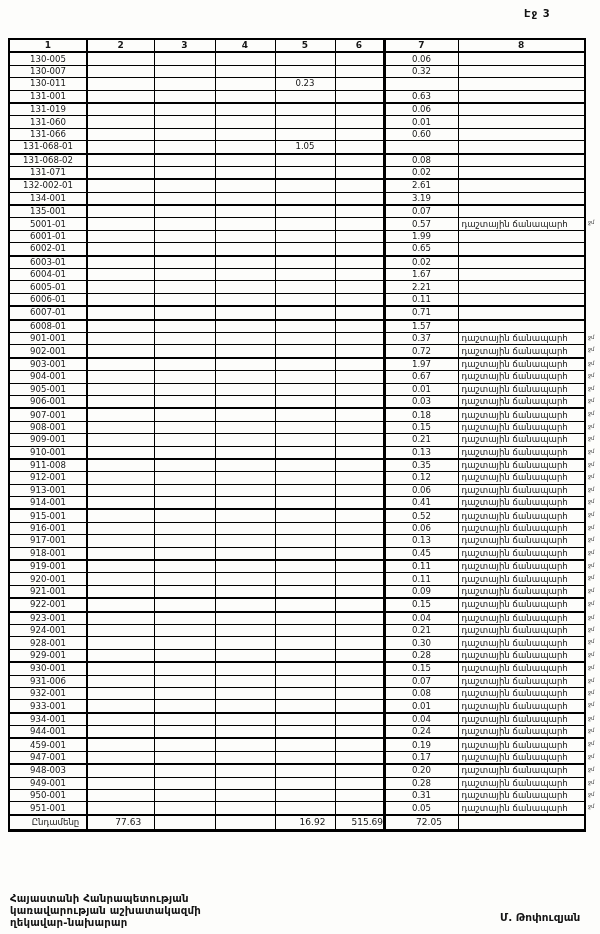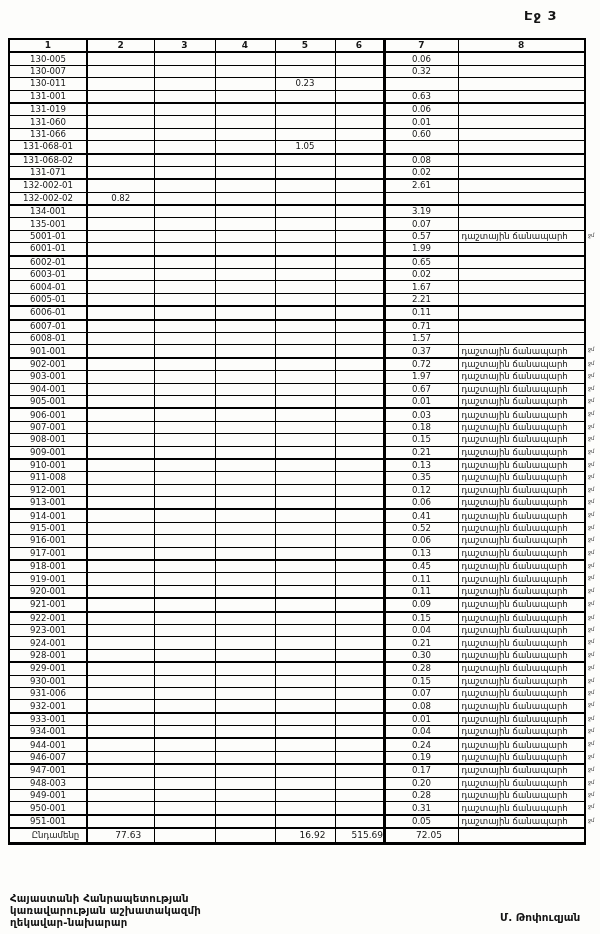--- a/index.html
+++ b/index.html
@@ -10,21 +10,21 @@
   }
   .sheet {
     position:relative;
     width:600px; height:934px;
     background:#fdfdfb;
     color:#141414;
     overflow:hidden;
   }
   .page-number {
     position:absolute; top:8px; left:524px;
-    font-size:13px; font-weight:bold;
+    font-size:10px; font-weight:bold;
     letter-spacing:1px;
   }
   table.doc {
     position:absolute; top:38px; left:8px;
     width:576px;
     border-collapse:collapse;
     table-layout:fixed;
     border:2px solid #000;
   }
   table.doc th, table.doc td {
@@ -217,30 +217,20 @@
           <td class="c1">132-002-01</td>
           <td class="c2"></td>
           <td class="c3"></td>
           <td class="c4"></td>
           <td class="c5"></td>
           <td class="c6"></td>
           <td class="c7">2.61</td>
           <td class="c8"></td>
         </tr>
         <tr>
-          <td class="c1">132-002-02</td>
-          <td class="c2">0.82</td>
-          <td class="c3"></td>
-          <td class="c4"></td>
-          <td class="c5"></td>
-          <td class="c6"></td>
-          <td class="c7"></td>
-          <td class="c8"></td>
-        </tr>
-        <tr>
           <td class="c1">134-001</td>
           <td class="c2"></td>
           <td class="c3"></td>
           <td class="c4"></td>
           <td class="c5"></td>
           <td class="c6"></td>
           <td class="c7">3.19</td>
           <td class="c8"></td>
         </tr>
         <tr>
@@ -657,21 +647,21 @@
           <td class="c1">944-001</td>
           <td class="c2"></td>
           <td class="c3"></td>
           <td class="c4"></td>
           <td class="c5"></td>
           <td class="c6"></td>
           <td class="c7">0.24</td>
           <td class="c8">դաշտային ճանապարհ<span class="mnote">ջմ</span></td>
         </tr>
         <tr>
-          <td class="c1">946-007</td>
+          <td class="c1">459-001</td>
           <td class="c2"></td>
           <td class="c3"></td>
           <td class="c4"></td>
           <td class="c5"></td>
           <td class="c6"></td>
           <td class="c7">0.19</td>
           <td class="c8">դաշտային ճանապարհ<span class="mnote">ջմ</span></td>
         </tr>
         <tr>
           <td class="c1">947-001</td>

